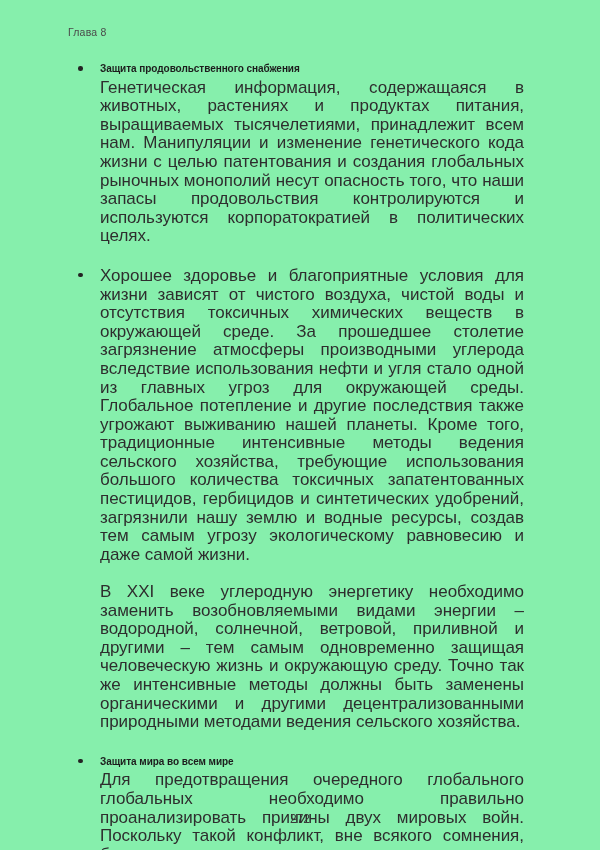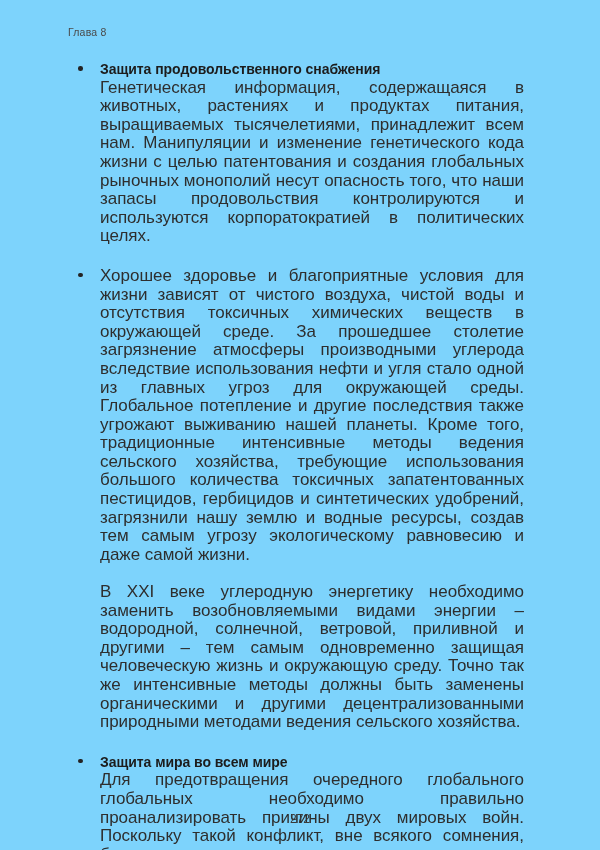--- a/index.html
+++ b/index.html
@@ -12,21 +12,21 @@
     height: 850px;
     position: relative;
     font-family: "Liberation Sans", "DejaVu Sans", sans-serif;
     color: #2a2a2a;
     overflow: hidden;
   }
 
   .page {
     position: absolute;
     inset: 0;
-    background: #7dd3fc;
+    background: #86efac;
   }
 
   
   .running-head {
     position: absolute;
     left: 68px;
     top: 26px;
     font-size: 10.5px;
     letter-spacing: 0.2px;
     color: #4a4a4a;
@@ -57,21 +57,21 @@
     position: absolute;
     left: 0px;
     top: 6px;
     width: 4.5px;
     height: 4.5px;
     background: #232323;
     border-radius: 50%;
   }
 
   .section-title {
-    font-size: 14px;
+    font-size: 10px;
     font-weight: bold;
     line-height: 18.6px;
     color: #1c1c1c;
     letter-spacing: -0.05px;
   }
 
   .body-text {
     font-size: 17px;
     line-height: 18.6px;
     text-align: justify;

